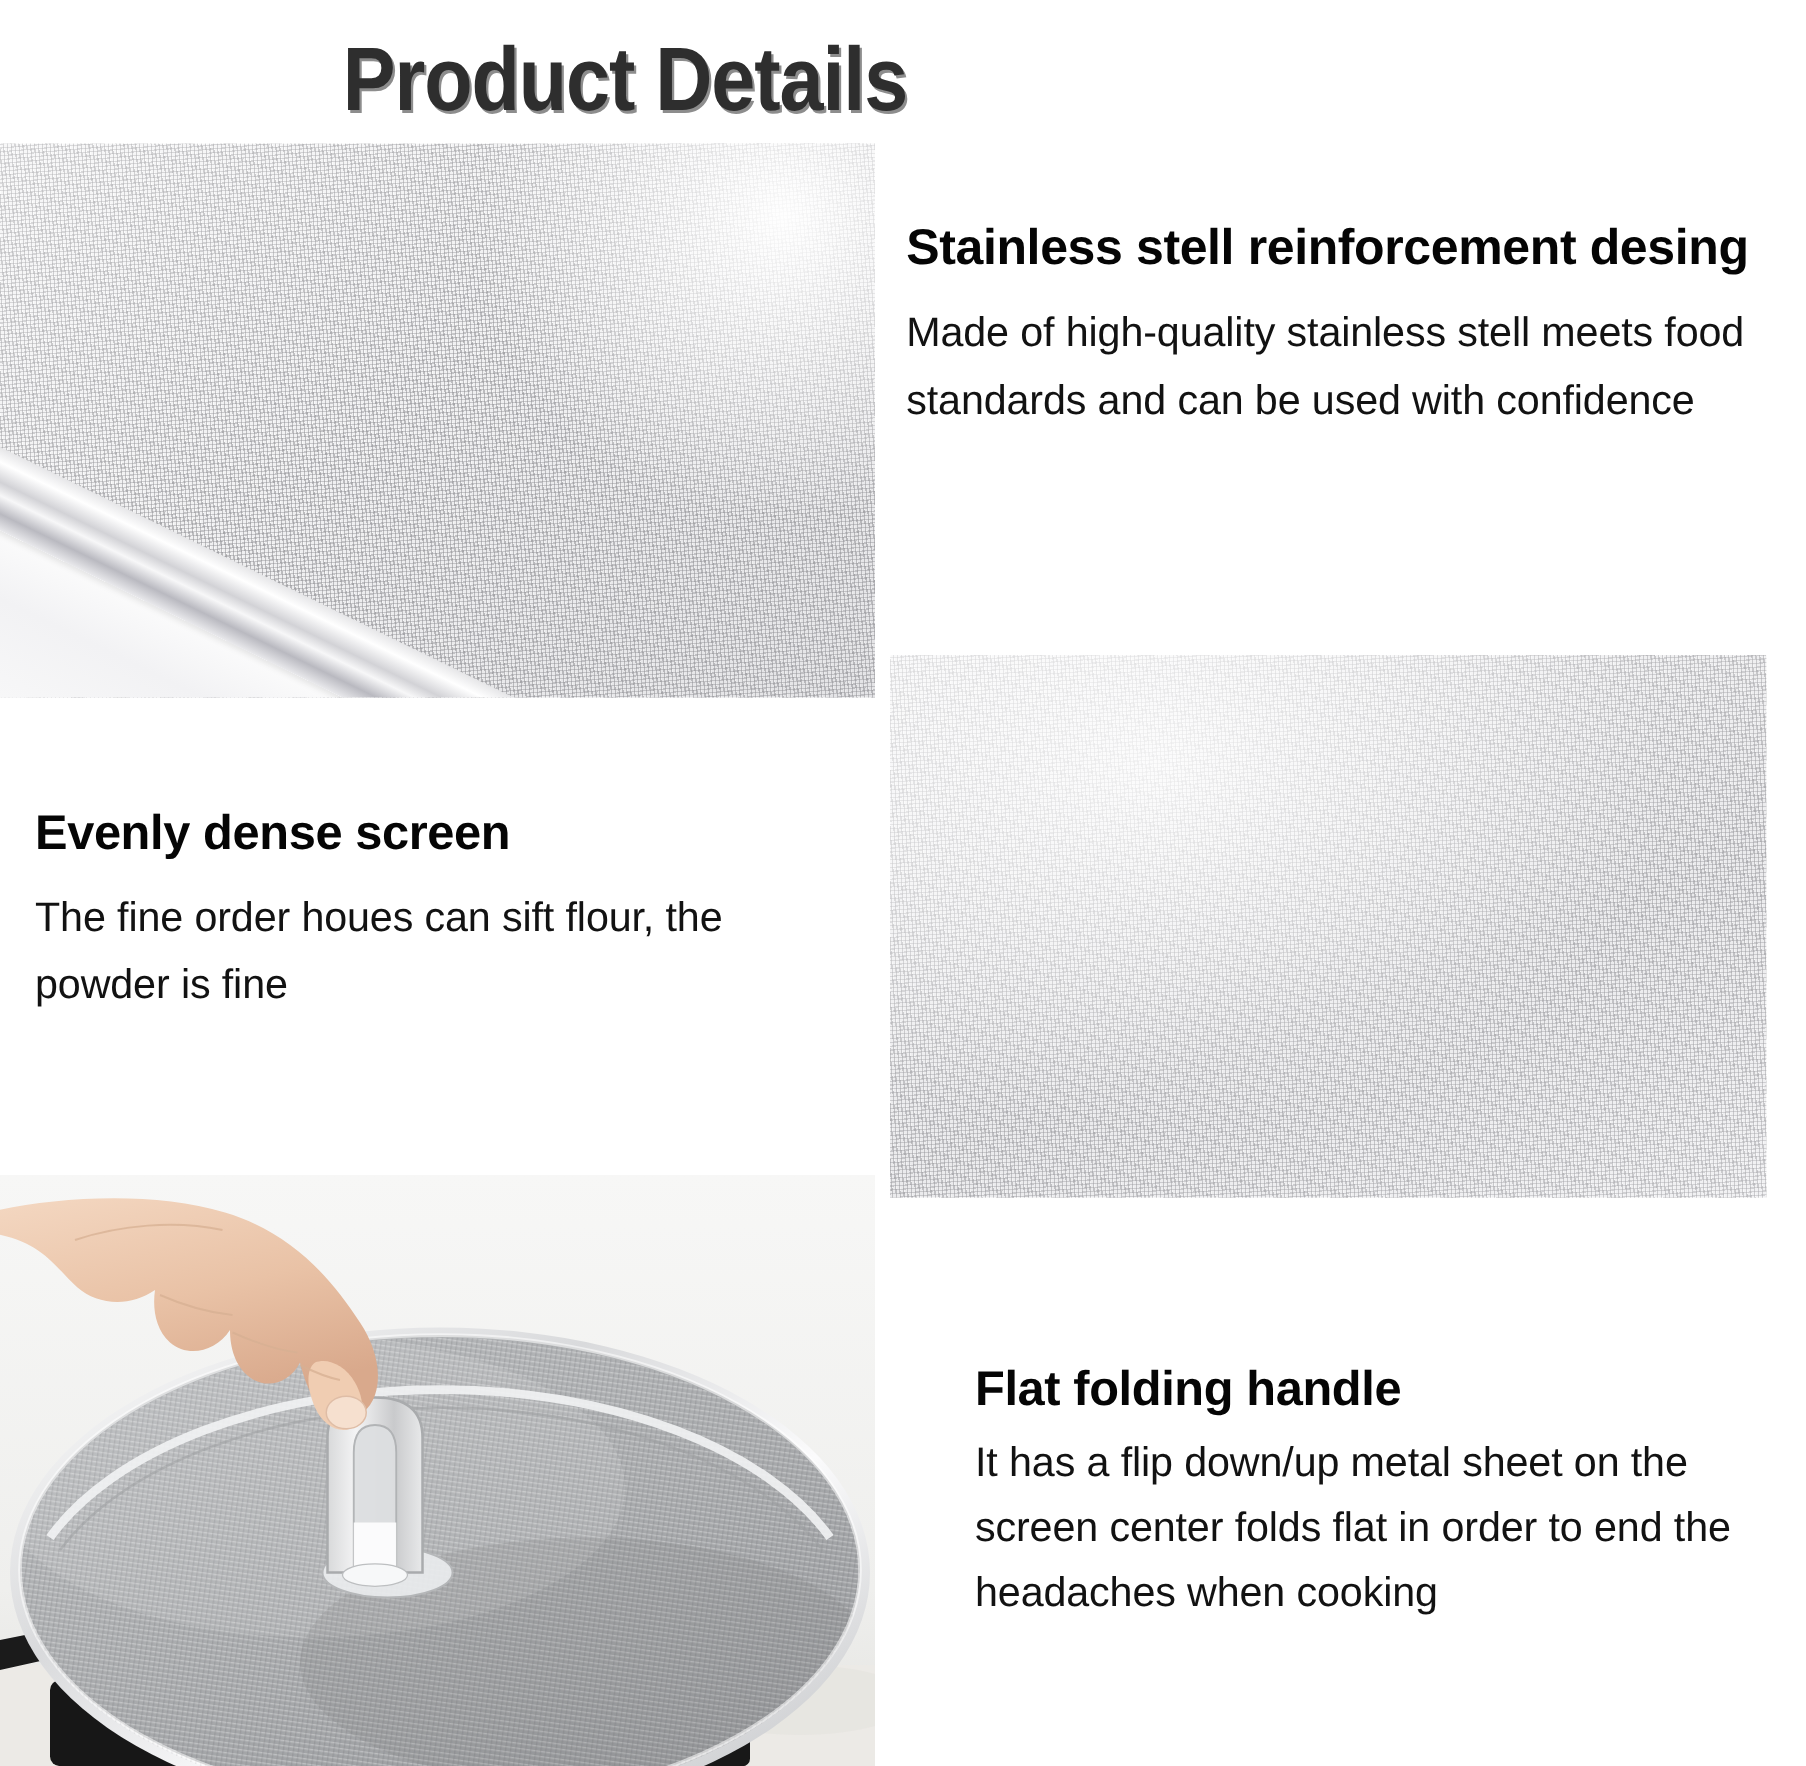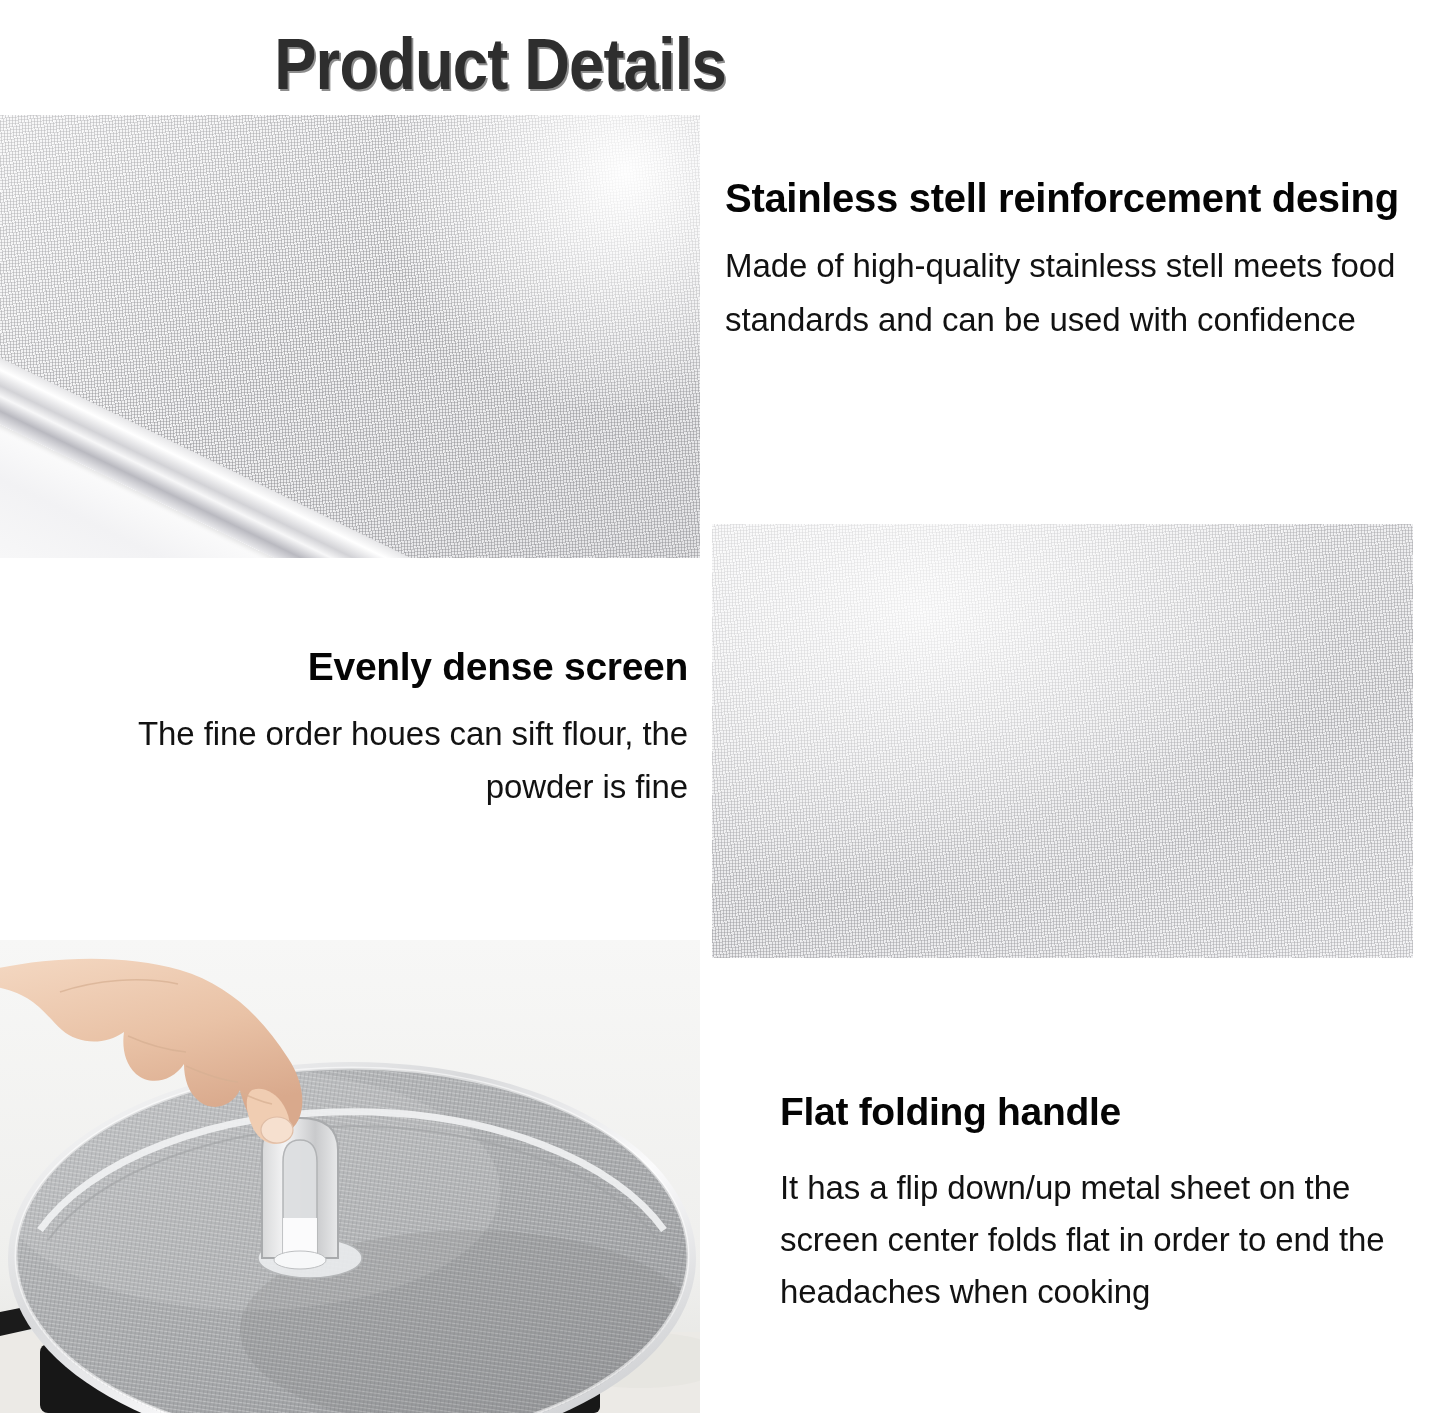--- a/index.html
+++ b/index.html
@@ -109,23 +109,23 @@
     font-size:39px;font-weight:bold;line-height:1.12;
     letter-spacing:-.3px;color:#050505;margin:0 0 18px 0;
   }
   .txt-body{
     font-size:33px;font-weight:normal;line-height:1.62;
     color:#121212;margin:0;letter-spacing:-.1px;
   }
 
   #block-steel{left:725px;top:176px;width:725px;}
   #block-steel .txt-head{font-size:40px;line-height:1.13;}
-  #block-screen{left:28px;top:645px;width:660px;text-align:right;}
+  #block-screen{left:28px;top:645px;width:660px;}
   #block-handle{left:780px;top:1090px;width:665px;}
-  #block-handle .txt-head{margin-bottom:28px;}
+  #block-handle .txt-head{margin-bottom:10px;}
   #block-handle .txt-body{line-height:1.58;}
 </style>
 </head>
 <body>
 
 <div class="title-bar">
   <div class="page-title">Product Details</div>
 </div>
 
 <div class="panel-rim">

